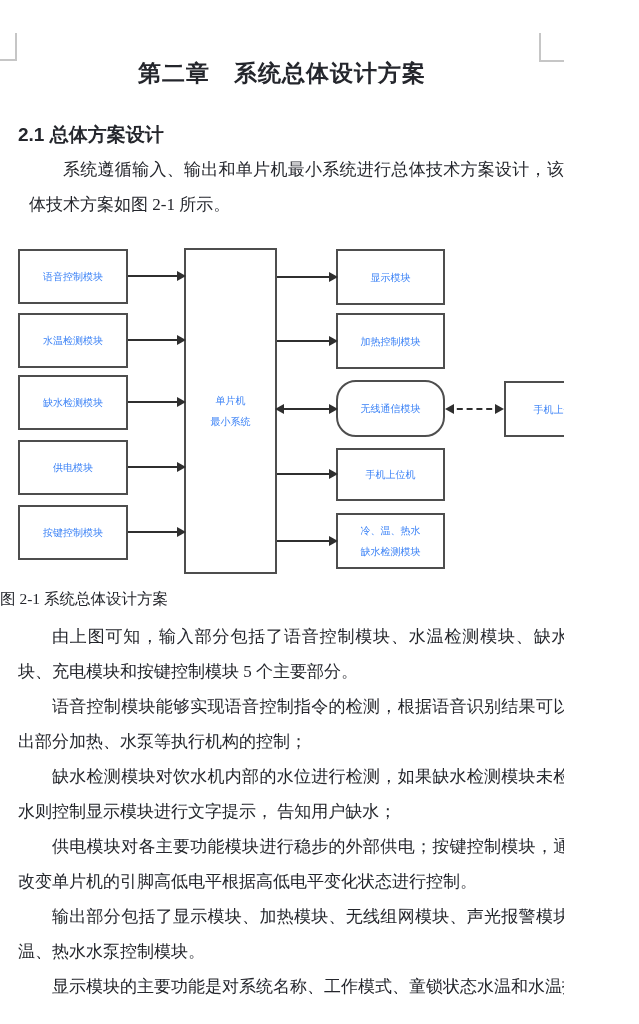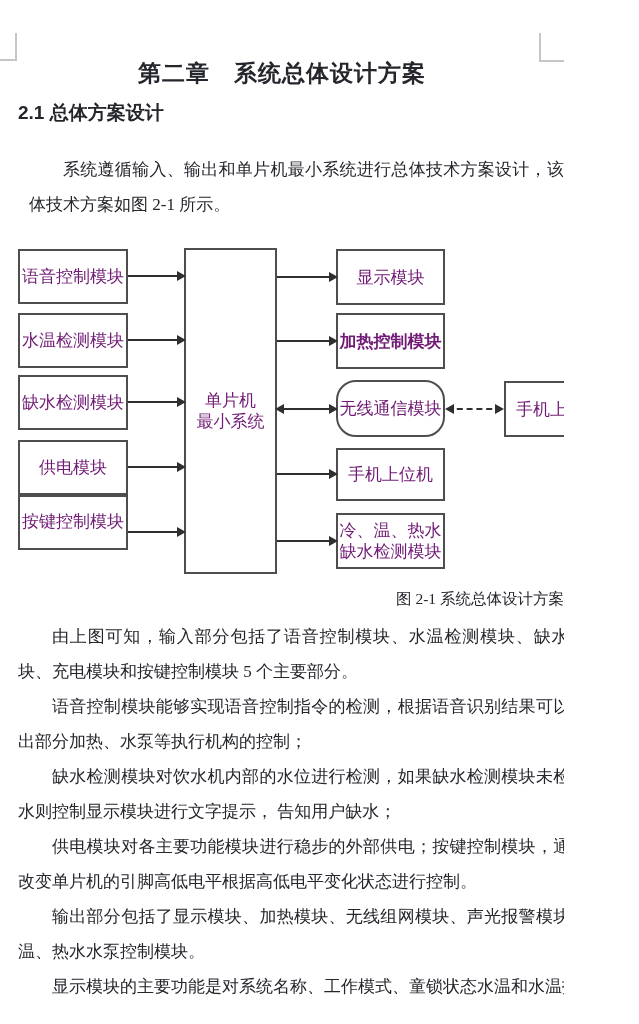--- a/index.html
+++ b/index.html
@@ -23,49 +23,49 @@
     border-left: 2px solid #c6c6c6; border-bottom: 2px solid #c6c6c6;
   }
 
   .chapter-title {
     position: absolute; top: 27px; left: 0; width: 100%;
     text-align: center; font-size: 23px; font-weight: 700;
     font-family: "Liberation Sans", "DejaVu Sans", sans-serif;
     letter-spacing: 1px;
   }
   .section-heading {
-    position: absolute; top: 69px; left: 18px;
+    position: absolute; top: 91px; left: 18px;
     font-size: 19px; font-weight: 700;
     font-family: "Liberation Sans", "DejaVu Sans", sans-serif;
   }
   .body-par {
     font-size: 17px; line-height: 35px;
     text-align: justify; text-indent: 2em;
     word-break: break-all; margin: 0;
   }
   .intro {
     position: absolute; top: 121px; left: 29px; width: 604px;
   }
 
   
   .diagram { position: absolute; top: 208px; left: 0; width: 639px; height: 340px; }
   .dbox {
     position: absolute; box-sizing: border-box;
     border: 2px solid #4e4e4e;
     display: flex; flex-direction: column; align-items: center; justify-content: center;
-    font-size: 17px; color: #701a75; text-align: center; line-height: 21px;
+    font-size: 10px; color: #3b82f6; text-align: center; line-height: 21px;
     background: #ffffff;
   }
   .lb { left: 18px; width: 110px; height: 55px; }
   .lb1 { top: 10px; }  .lb2 { top: 74px; }  .lb3 { top: 136px; }
-  .lb4 { top: 201px; } .lb5 { top: 256px; font-family: Liberation Mono, monospace; }
+  .lb4 { top: 201px; } .lb5 { top: 266px; }
   .mcu { left: 184px; top: 9px; width: 93px; height: 326px; }
   .rb { left: 336px; width: 109px; }
   .rb1 { top: 10px;  height: 56px; }
-  .rb2 { top: 74px;  height: 56px; font-weight: bold; }
+  .rb2 { top: 74px;  height: 56px; }
   .rb3 { top: 141px; height: 57px; border-radius: 20px; }
   .rb4 { top: 209px; height: 53px; }
   .rb5 { top: 274px; height: 56px; }
   .remote { left: 504px; top: 142px; width: 109px; height: 56px; }
 
   .arrow { position: absolute; height: 0; border-top: 2px solid #2f2f2f; }
   .arrow.dashed { border-top-style: dashed; }
   .arrow.head-r::after {
     content: ""; position: absolute; right: -2px; top: -6px;
     border-left: 9px solid #2f2f2f;
@@ -79,21 +79,21 @@
   .la { left: 128px; width: 56px; }
   .la1 { top: 36px; } .la2 { top: 100px; } .la3 { top: 162px; }
   .la4 { top: 227px; } .la5 { top: 292px; }
   .ra { left: 277px; width: 59px; }
   .ra1 { top: 37px; } .ra2 { top: 101px; } .ra3 { top: 169px; }
   .ra4 { top: 234px; } .ra5 { top: 301px; }
   .da  { left: 447px; width: 55px; top: 169px; }
 
   .fig-caption {
     position: absolute; top: 558px; left: 0; width: 100%;
-    text-align: right; font-size: 15.5px; color: #24262c;
+    text-align: left; font-size: 15.5px; color: #24262c;
   }
 
   .body-block {
     position: absolute; top: 588px; left: 18px; width: 604px;
   }
 </style>
 </head>
 <body>
 
 <div class="page">

